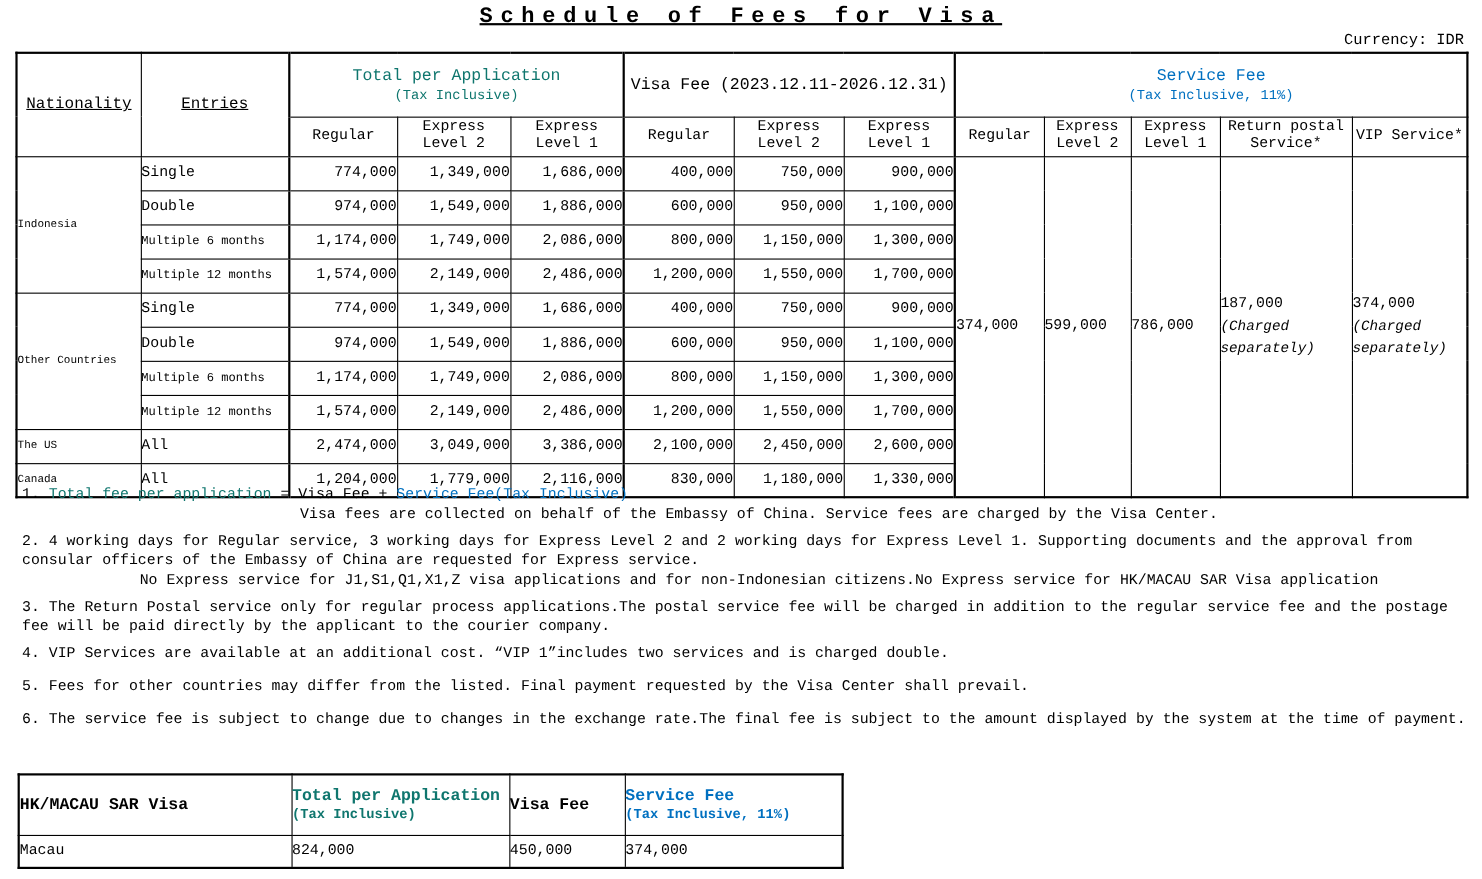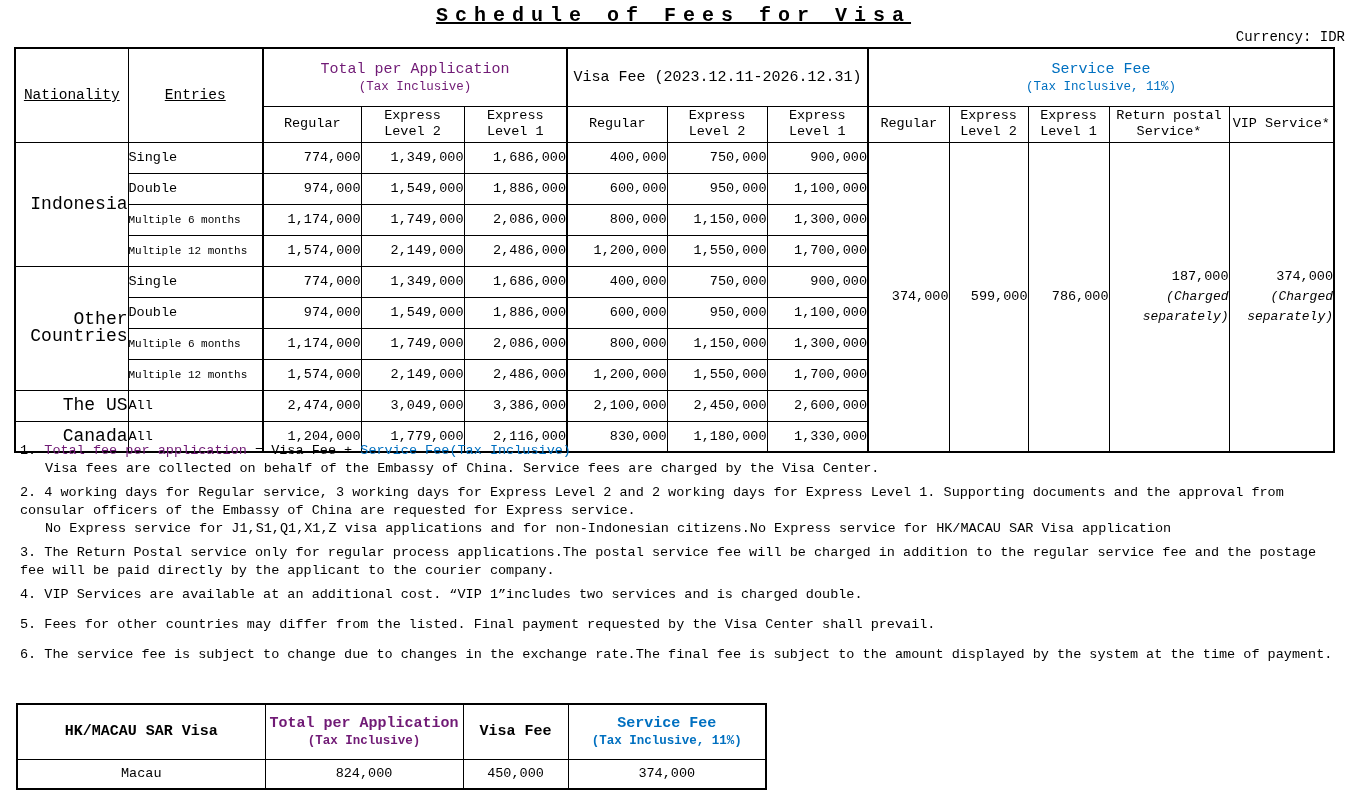--- a/index.html
+++ b/index.html
@@ -6,21 +6,21 @@
   .page{
     position:relative;width:1347px;height:799px;background:#ffffff;
     font-family:"Liberation Mono","DejaVu Sans Mono",monospace;color:#000;
     overflow:hidden;
   }
   .title{
     position:absolute;top:4px;left:0;width:100%;text-align:center;
     font-size:20px;font-weight:bold;letter-spacing:7px;text-decoration:underline;
   }
   .currency{
-    position:absolute;top:29px;right:2px;font-size:14px;
+    position:absolute;top:29px;right:16px;font-size:14px;
   }
   
   table.fees{
     position:absolute;left:14px;top:47px;
     border-collapse:collapse;table-layout:fixed;
     border:2px solid #000;font-size:13.5px;
   }
   table.fees th, table.fees td{
     border:1px solid #000;padding:0;overflow:hidden;
     font-weight:normal;vertical-align:middle;
@@ -28,46 +28,46 @@
   .bl2{border-left-width:2px !important;}
   tr.hdr1{height:58px;}
   tr.hdr2{height:36px;margin-top:19px;}
   tr.drow{height:31px;}
   th.corner{font-weight:bold;font-size:14.5px;text-align:center;text-decoration:underline;}
   .ghdr{text-align:center;font-weight:bold;}
   .ghdr .g1{font-size:15px;line-height:19px;}
   .ghdr .g2{font-size:12.5px;line-height:16px;}
   .ghdr.one{font-size:15px;}
   th.sub{text-align:center;font-size:13.5px;line-height:16px;}
-  td.nat{text-align:right;font-size:18px;line-height:17px;padding:0 4px;}
+  td.nat{text-align:left;font-size:10px;line-height:17px;padding:0 4px;}
   td.ent{text-align:left;padding-left:4px;font-size:13.5px;}
   td.ent.small{font-size:11px;}
   td.num{text-align:right;padding-right:6px;font-size:13.5px;}
-  td.svc{text-align:right;font-size:13.5px;vertical-align:middle;}
+  td.svc{text-align:left;font-size:13.5px;vertical-align:middle;}
   td.svc .amt{font-size:13.5px;line-height:20px;}
   td.svc .chg{font-size:13px;line-height:20px;font-style:italic;}
   
-  .green{color:#701a75;}
+  .green{color:#0f766e;}
   .red{color:#000000;}
   .blue{color:#0070c0;}
   
   .notes{
     position:absolute;left:20px;top:442px;width:1315px;
     font-size:13.5px;line-height:18px;
   }
   .note-block{margin:0 0 6px 0;}
   .note-block.sp{margin-bottom:12px;}
-  .note-cont{padding-left:25px;}
+  .note-cont{padding-left:25px;text-align:center;}
   
   table.hk{
     position:absolute;left:16px;top:703px;
     border-collapse:collapse;table-layout:fixed;
     border:2px solid #000;
   }
-  table.hk th, table.hk td{border:1px solid #000;padding:0;text-align:center;vertical-align:middle;}
+  table.hk th, table.hk td{border:1px solid #000;padding:0;text-align:left;vertical-align:middle;}
   tr.hk-hdr{height:55px;}
   tr.hk-row{height:30px;}
   .hk-type{font-weight:bold;font-size:15px;}
   .hk-cell{font-size:13.5px;}
 </style>
 </head>
 <body>
 
 <div class="page">
 

